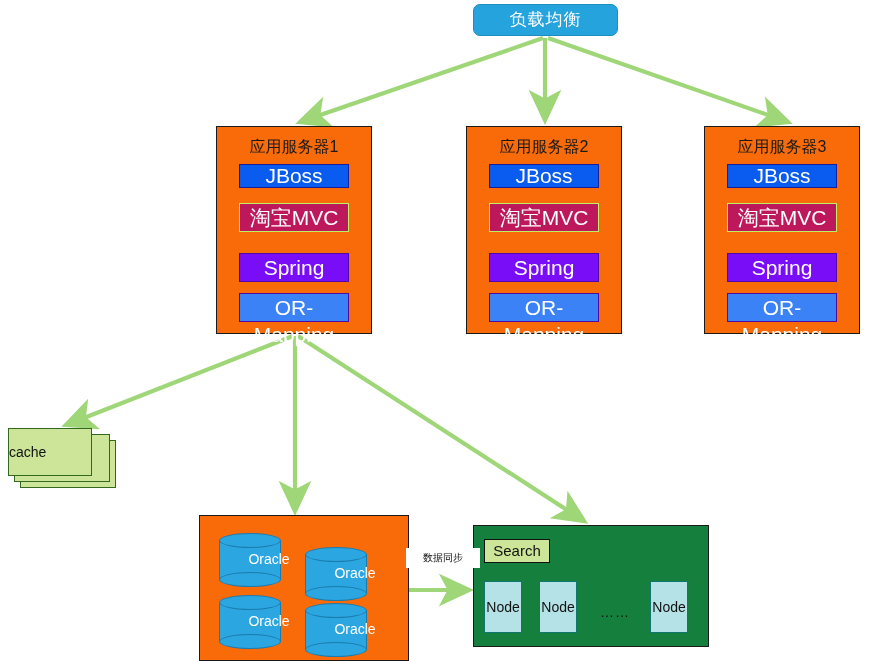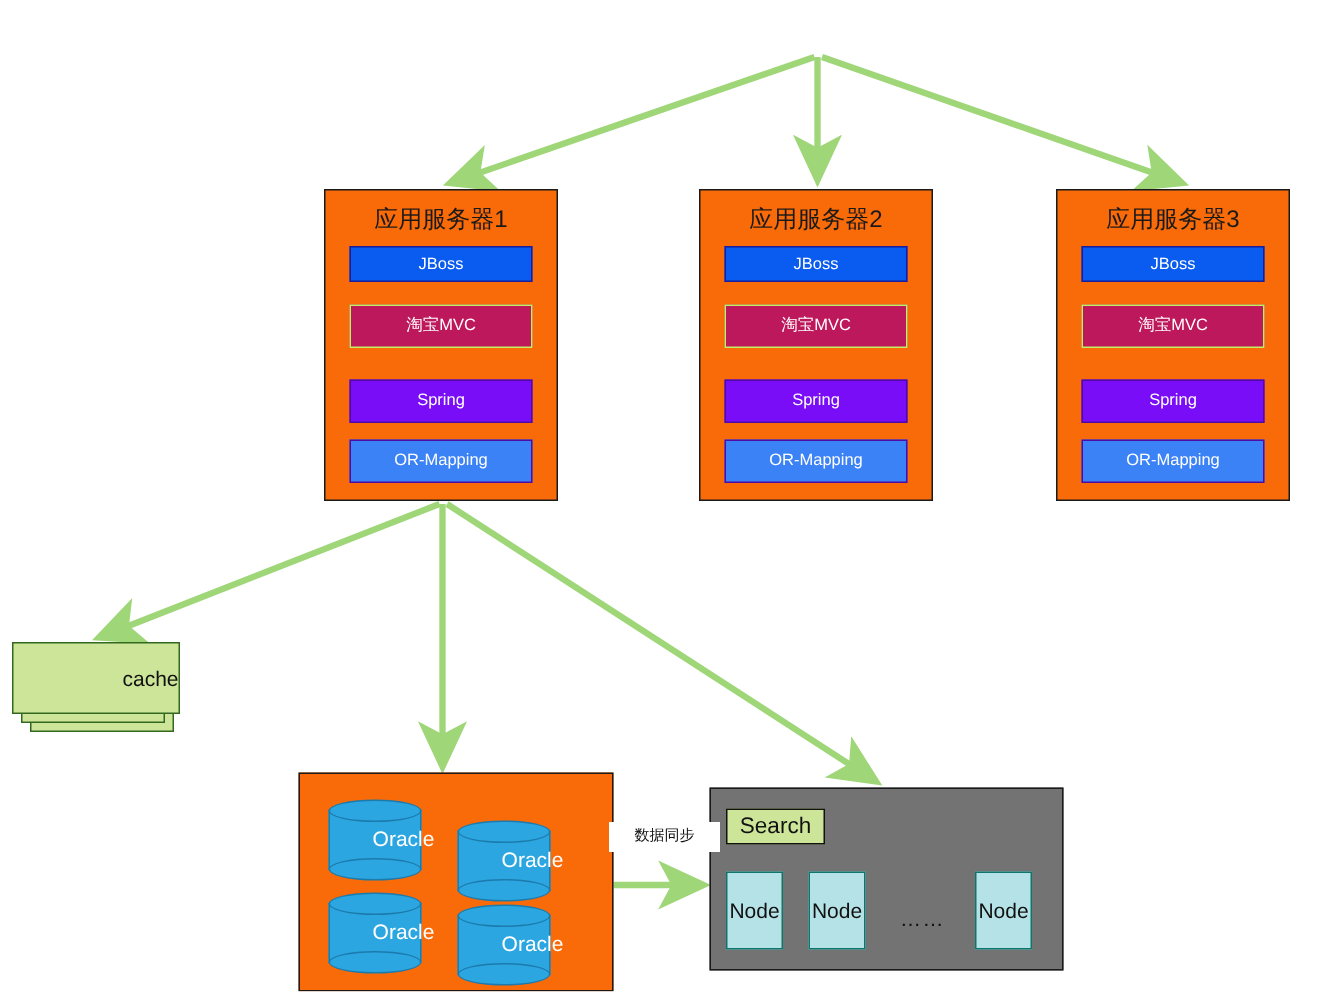--- a/index.html
+++ b/index.html
@@ -20,54 +20,54 @@
   
   .appsrv{
     background:#f96a09;border:1px solid #1a1a1a;z-index:3;
     width:156px;height:208px;top:126px;
   }
   .appsrv .title{
     color:#1a1a1a;font-size:16px;text-align:center;height:22px;line-height:22px;
     margin-top:9px;letter-spacing:0px;
   }
   .layer{
-    margin:4px auto;width:122px;box-sizing:border-box;
-    color:#ffffff;text-align:center;font-size:11px;
+    margin:4px auto;width:110px;box-sizing:border-box;
+    color:#ffffff;text-align:center;font-size:21px;
   }
   .layer.jboss{background:#0a5bef;border:1px solid #1a1d99;height:24px;line-height:22px;margin-top:6px;}
   .layer.mvc{background:#be185d;border:1px solid #bef264;height:29px;line-height:27px;margin-top:15px;}
   .layer.spring{background:#7a0df7;border:1px solid #4f0aa5;height:29px;line-height:27px;margin-top:21px;}
   .layer.ormap{background:#3b82f6;border:1px solid #4f0aa5;height:29px;line-height:27px;margin-top:11px;}
 
   #app1{left:216px;}
   #app2{left:466px;}
   #app3{left:704px;}
 
   
   .cache-wrap{left:8px;top:428px;width:112px;height:62px;z-index:3;}
   .cache-card{position:absolute;background:#cde598;border:1px solid #33691e;box-sizing:border-box;}
   .cache-c3{left:12px;top:12px;width:96px;height:48px;}
   .cache-c2{left:6px;top:6px;width:96px;height:48px;}
-  .cache-c1{left:0px;top:0px;width:112px;height:48px;
-    color:#111;font-size:14px;text-align:right;line-height:46px;}
+  .cache-c1{left:0px;top:0px;width:84px;height:48px;
+    color:#111;font-size:14px;text-align:left;line-height:46px;}
 
   
   #dbbox{left:199px;top:515px;width:210px;height:146px;background:#f96a09;border:1px solid #1a1a1a;z-index:3;}
   .cyl{position:absolute;width:62px;height:54px;}
   .cyl .body{position:absolute;left:0;top:7px;width:62px;height:40px;background:#2ba6e0;border-left:1px solid #1c7bad;border-right:1px solid #1c7bad;box-sizing:border-box;}
   .cyl .top{position:absolute;left:0;top:0;width:62px;height:15px;background:#2ba6e0;border:1px solid #1c7bad;border-radius:50%;box-sizing:border-box;}
   .cyl .bot{position:absolute;left:0;top:39px;width:62px;height:15px;background:#2ba6e0;border:1px solid #1c7bad;border-radius:50%;box-sizing:border-box;}
   .cyl .lbl{position:absolute;left:0;top:18px;width:68px;text-align:center;color:#fff;font-size:14px;z-index:2;padding-left:16px;}
   #db1{left:19px;top:17px;}
   #db2{left:105px;top:31px;}
   #db3{left:19px;top:79px;}
   #db4{left:105px;top:87px;}
 
   
-  #searchbox{left:473px;top:525px;width:236px;height:122px;background:#737373;border:1px solid #1a1a1a;z-index:3;}
+  #searchbox{left:473px;top:525px;width:236px;height:122px;background:#15803d;border:1px solid #1a1a1a;z-index:3;}
   #search-label{position:absolute;left:10px;top:13px;width:66px;height:24px;
     background:#cde598;border:1px solid #111;box-sizing:border-box;
     color:#111;font-size:15px;text-align:center;line-height:22px;}
   .nodebox{position:absolute;top:55px;width:38px;height:52px;background:#b5e2e6;
     border:1px solid #0f766e;box-sizing:border-box;color:#111;font-size:14px;
     text-align:center;line-height:50px;}
   #node1{left:10px;}
   #node2{left:65px;}
   #node3{left:176px;}
   #node-ellipsis{position:absolute;left:113px;top:55px;width:56px;height:52px;
@@ -92,20 +92,23 @@
       <path d="M543,38 L300,122"></path>
       <path d="M545,38 L545,120"></path>
       <path d="M548,38 L788,122"></path>
       <path d="M293,336 L66,425"></path>
       <path d="M295,336 L295,511"></path>
       <path d="M298,336 L584,521"></path>
       <path d="M409,590 L469,590"></path>
     </g>
   </svg>
 
+  <div class="node lb">
+    <span>负载均衡</span>
+  </div>
 
   <div class="node appsrv" id="app1">
     <div class="title">应用服务器1</div>
     <div class="layer jboss">JBoss</div>
     <div class="layer mvc">淘宝MVC</div>
     <div class="layer spring">Spring</div>
     <div class="layer ormap">OR-Mapping</div>
   </div>
 
   <div class="node appsrv" id="app2">

